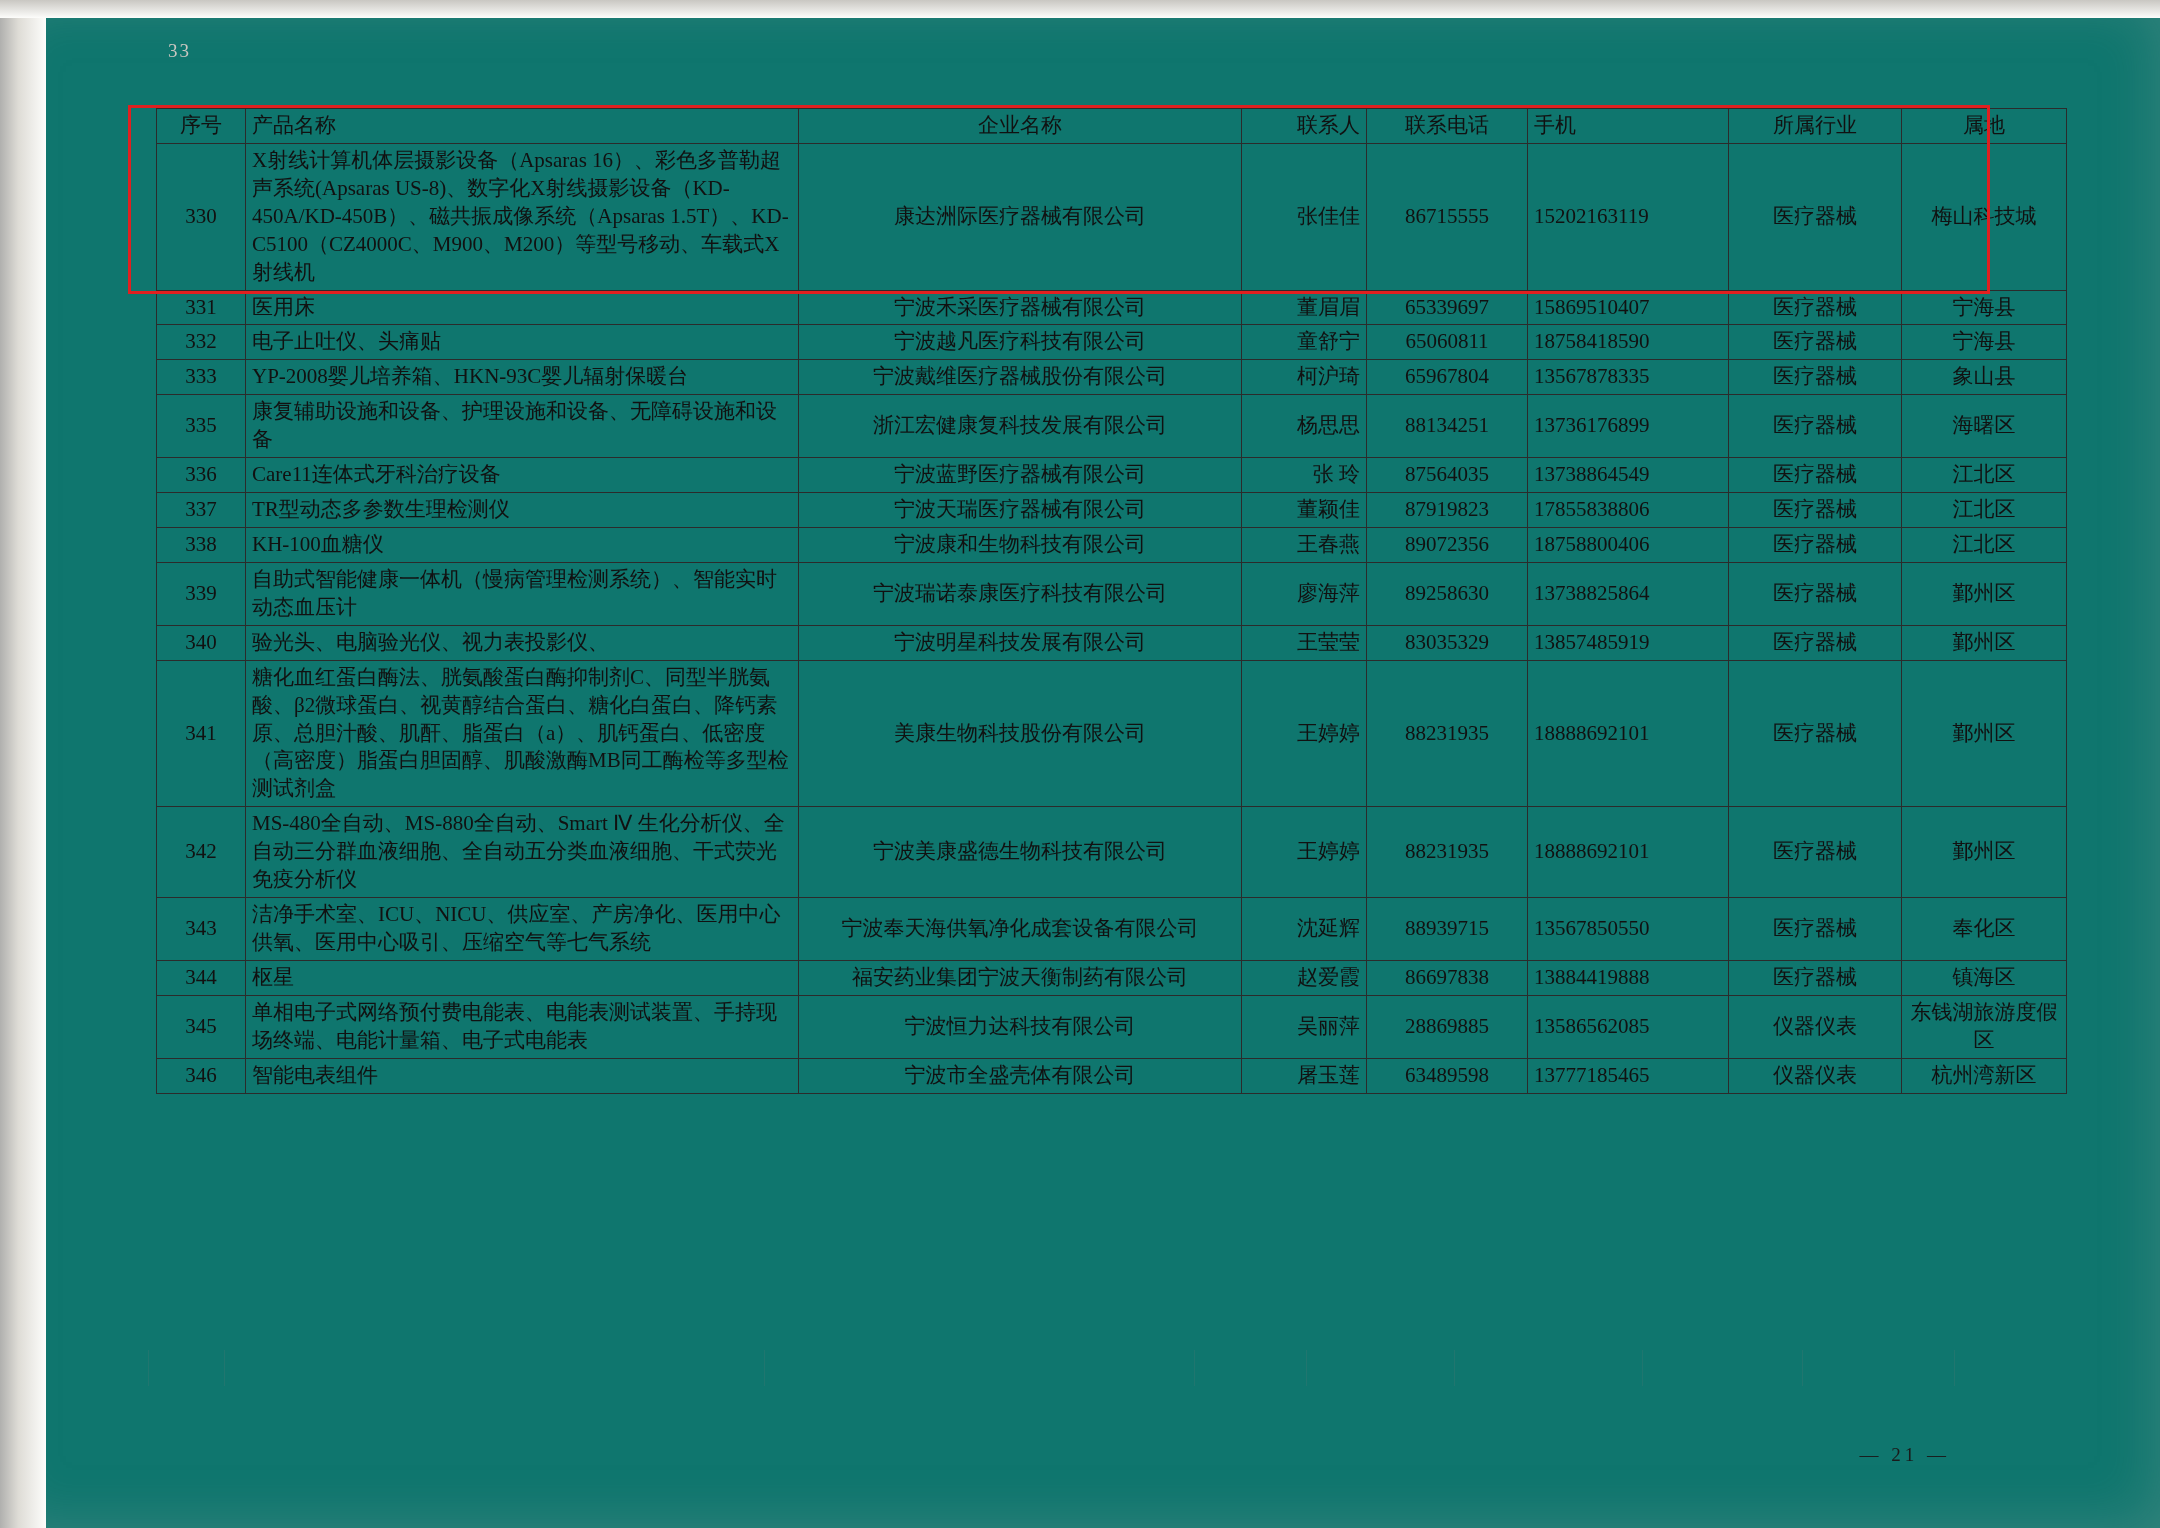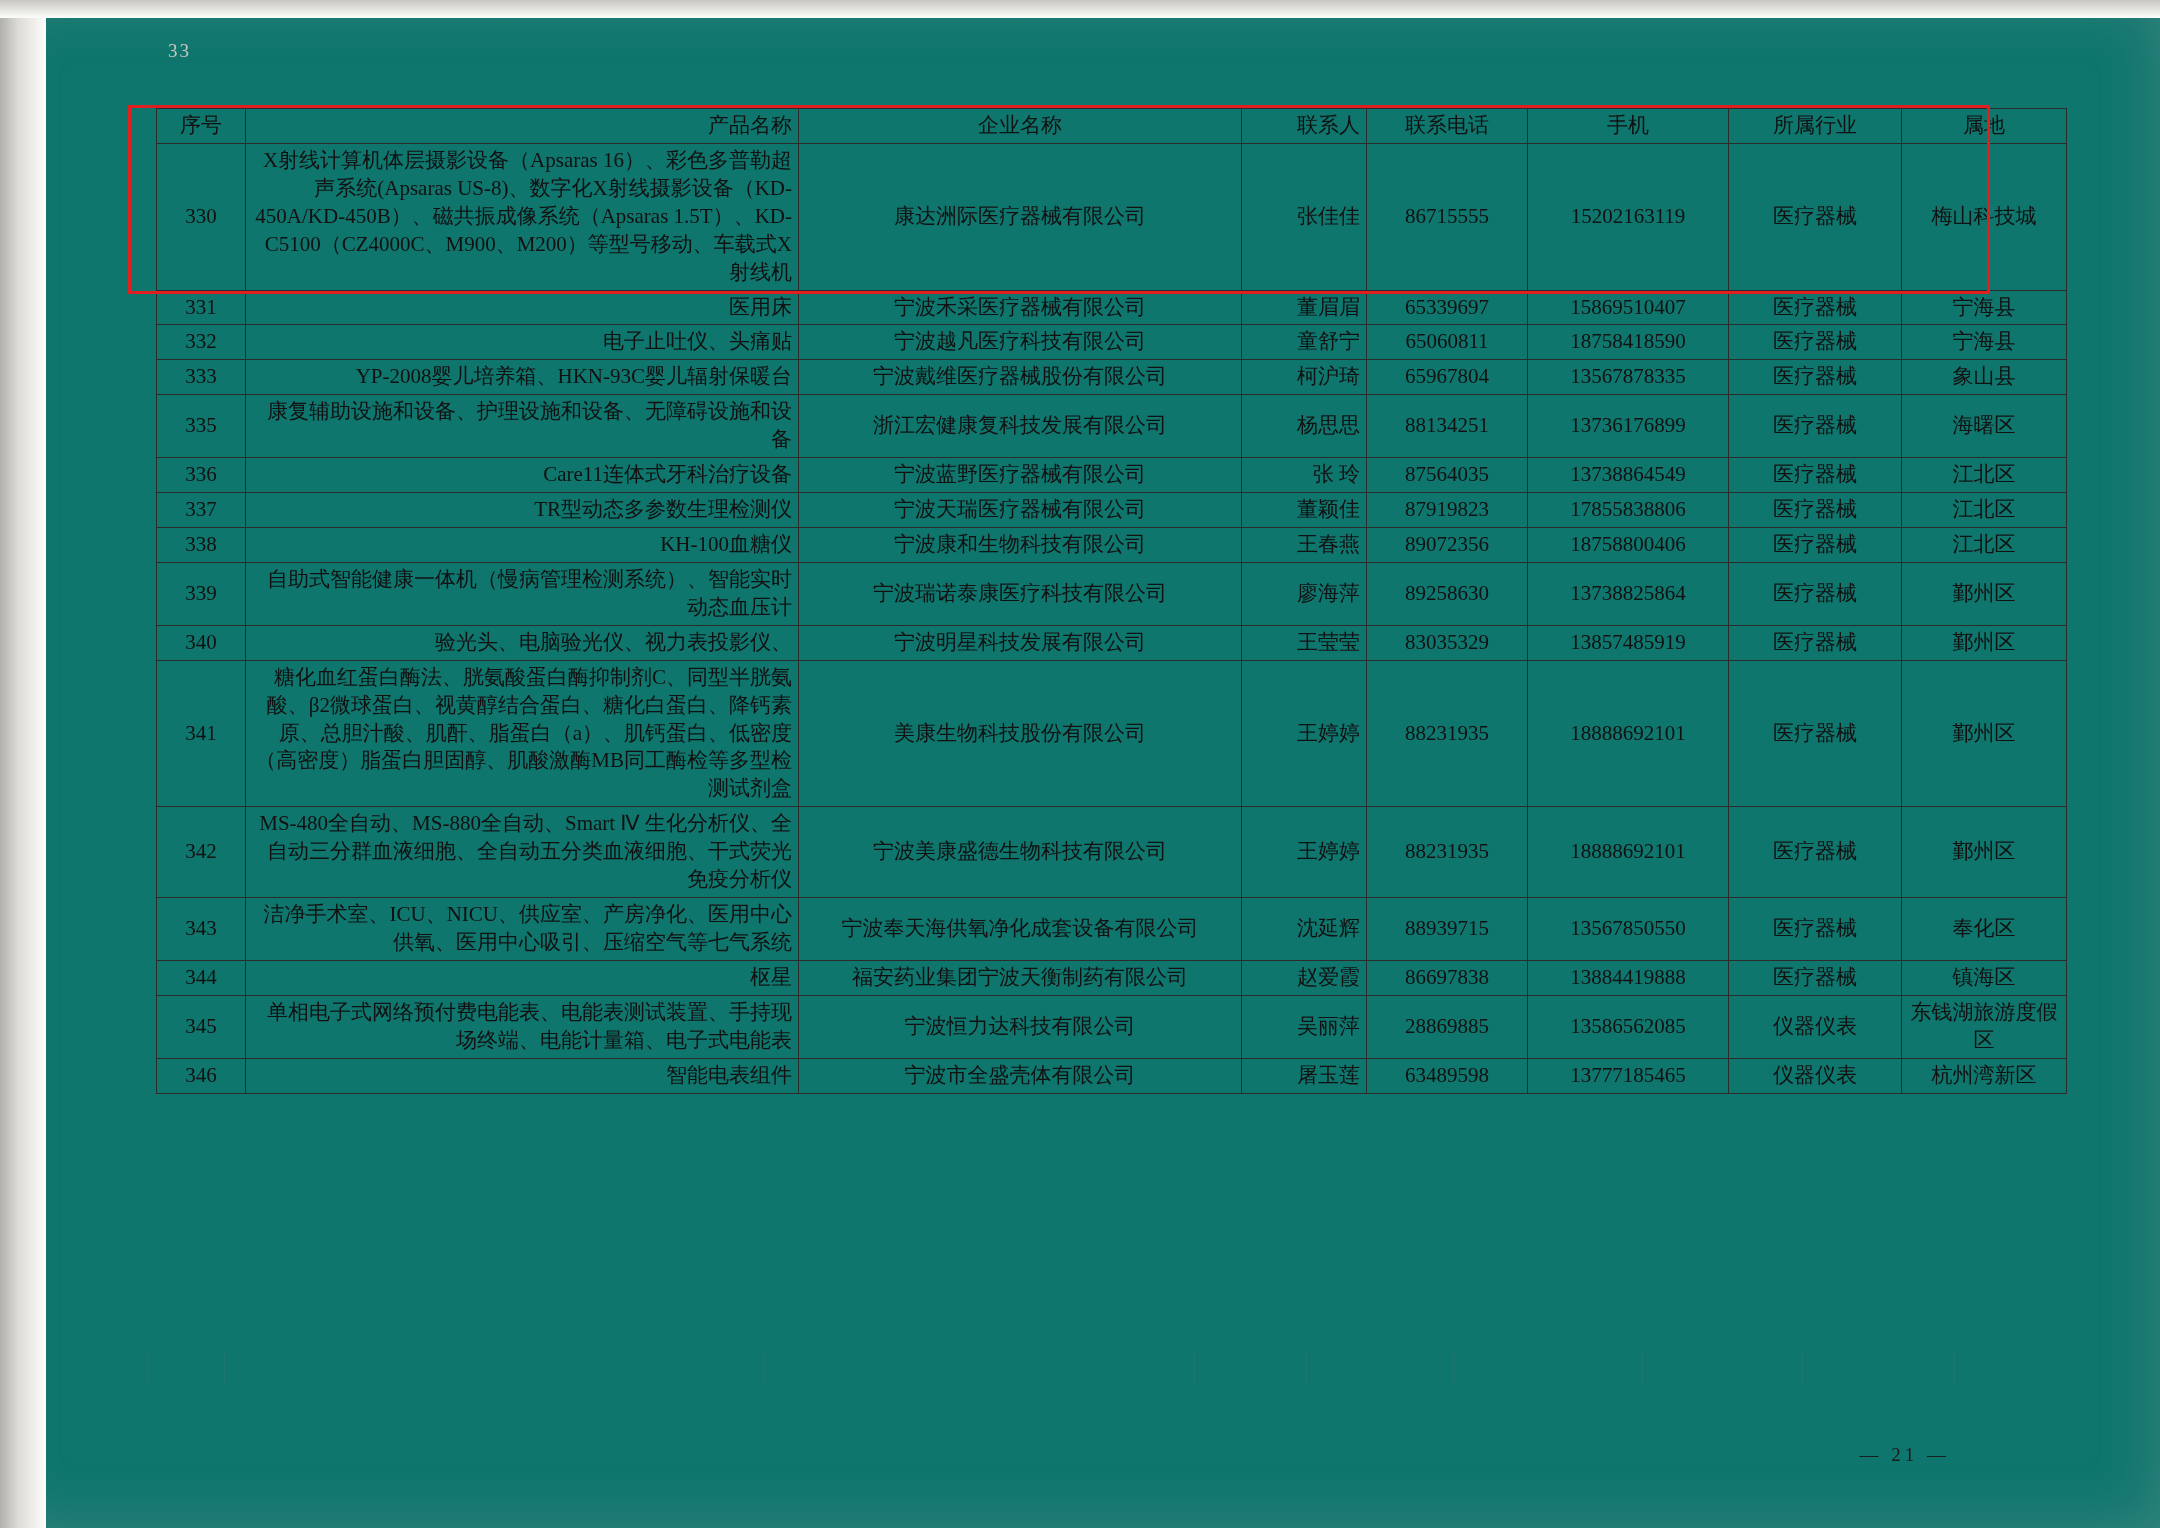--- a/index.html
+++ b/index.html
@@ -65,25 +65,25 @@
     color: #111;
     vertical-align: middle;
     font-weight: normal;
   }
   th {
     text-align: center;
     font-size: 22px;
     padding: 6px 4px;
   }
   .c-idx { width: 76px; text-align: center; }
-  .c-prod { width: 540px; text-align: right; }
+  .c-prod { width: 540px; text-align: left; }
   .c-ent  { width: 430px; text-align: center; }
   .c-ctc  { width: 112px; text-align: right; font-family: Liberation Serif, serif; }
   .c-tel  { width: 148px; text-align: center; }
-  .c-mob  { width: 188px; text-align: center; }
+  .c-mob  { width: 188px; text-align: left; }
   .c-ind  { width: 160px; text-align: center; }
   .c-area { width: 152px; text-align: center; }
 
   
   .highlight-box {
     position: absolute;
     left: 128px;
     top: 105px;
     width: 1862px;
     height: 239px;

